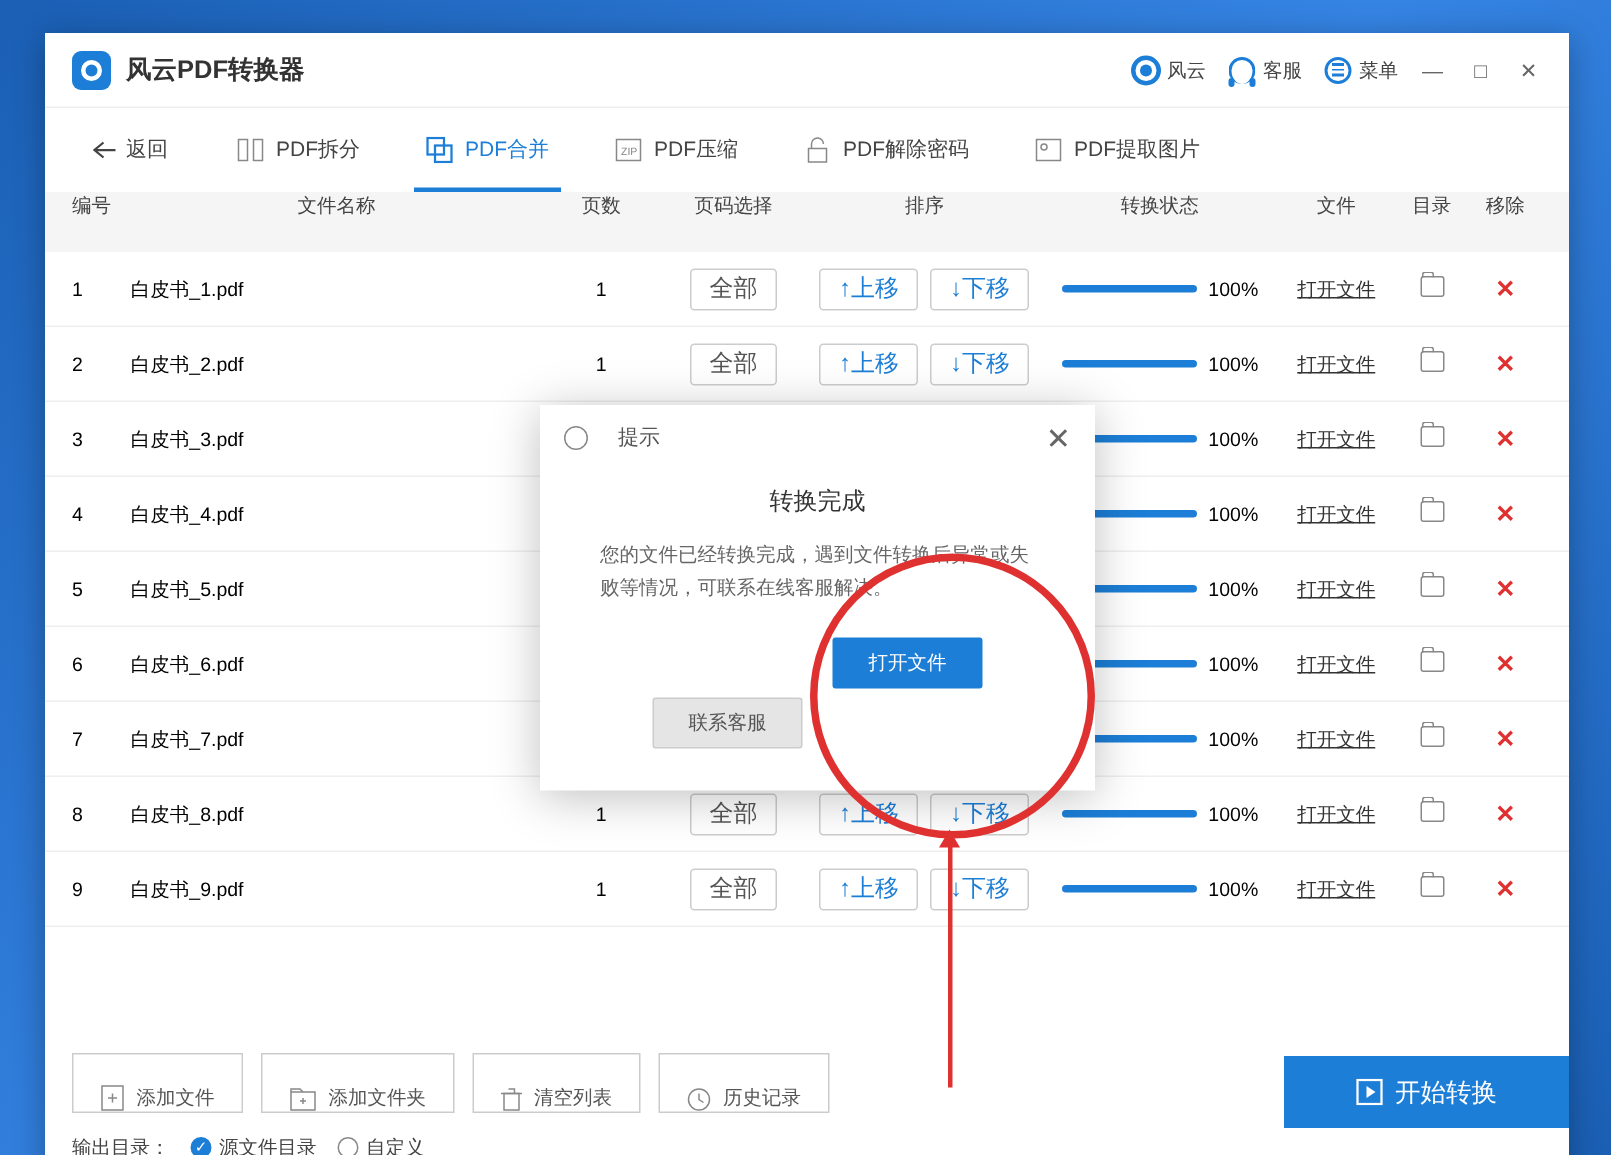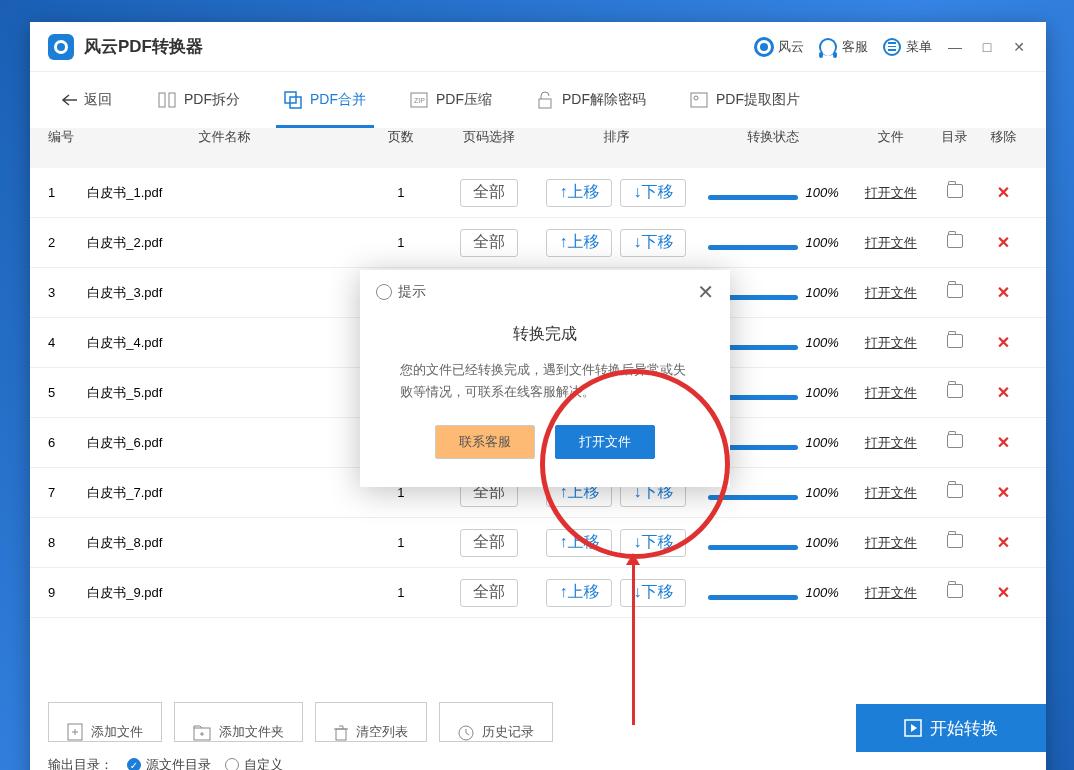--- a/index.html
+++ b/index.html
@@ -36,46 +36,46 @@
 .col-status{width:160px;text-align:center;}
 .col-file{width:80px;text-align:center;}
 .col-dir{width:50px;text-align:center;}
 .col-del{width:50px;text-align:center;}
 .table-body{}
 .row{height:50px;display:flex;align-items:center;padding:0 18px;border-bottom:1px solid #eee;font-size:13px;}
 .row .col-name{text-align:left;padding-left:0;}
 .btn-sm{height:28px;padding:0 12px;border:1px solid #ccc;background:#fff;border-radius:3px;font-size:16px;color:#555;cursor:pointer;}
 .btn-sm.blue{color:#1c7ed6;}
 .sort-btns{display:flex;gap:8px;justify-content:center;}
-.progress-wrap{display:flex;align-items:flex-end;gap:8px;justify-content:center;font-style:italic;}
+.progress-wrap{display:flex;align-items:center;gap:8px;justify-content:center;}
 .progress-bar{width:90px;height:5px;background:#1c7ed6;border-radius:3px;}
 .open-link{color:#333;text-decoration:underline;cursor:pointer;}
 .folder-icon{display:inline-block;width:16px;height:14px;border:1.5px solid #888;border-radius:2px;position:relative;cursor:pointer;}
 .folder-icon::before{content:'';position:absolute;top:-4px;left:0;width:6px;height:3px;border:1.5px solid #888;border-bottom:none;border-radius:2px 2px 0 0;}
 .del-x{color:#e03131;font-size:16px;cursor:pointer;font-weight:bold;}
 .bottom-bar{position:absolute;bottom:0;left:0;right:0;padding:14px 18px;}
 .btn-row{display:flex;gap:12px;margin-bottom:14px;}
 .btn-outline{height:40px;padding:0 18px;border:1px solid #ccc;background:#fff;font-size:13px;color:#555;display:flex;align-items:flex-end;gap:8px;cursor:pointer;}
 .start-btn{position:absolute;right:0;bottom:36px;width:190px;height:48px;background:#1c7ed6;color:#fff;font-size:17px;display:flex;align-items:center;justify-content:center;gap:8px;cursor:pointer;border:none;}
 .output-row{display:flex;align-items:center;gap:14px;font-size:13px;color:#444;}
 .radio{display:flex;align-items:center;gap:5px;cursor:pointer;}
 .radio-dot{width:14px;height:14px;border:1.5px solid #888;border-radius:50%;display:flex;align-items:center;justify-content:center;}
 .radio-dot.checked{border-color:#1c7ed6;background:#1c7ed6;}
 .radio-dot.checked::after{content:'✓';color:#fff;font-size:10px;}
 .modal{position:absolute;left:360px;top:270px;width:370px;background:#fff;box-shadow:0 4px 30px rgba(0,0,0,0.25);z-index:10;}
 .modal-head{height:44px;display:flex;align-items:center;padding:0 16px;}
-.modal-head-title{font-size:14px;color:#555;display:flex;align-items:center;gap:6px;flex:1;}
+.modal-head-title{font-size:14px;color:#555;display:flex;align-items:center;gap:20px;flex:1;}
 .bulb{width:16px;height:16px;border:1.5px solid #888;border-radius:50%;position:relative;}
 .modal-close{font-size:20px;color:#666;cursor:pointer;}
 .modal-body{padding:10px 40px 28px;text-align:center;}
 .modal-title{font-size:16px;color:#333;margin-bottom:14px;}
 .modal-text{font-size:13px;color:#666;line-height:1.7;text-align:left;margin-bottom:22px;}
 .modal-btns{display:flex;gap:20px;justify-content:center;}
 .btn-modal{width:100px;height:34px;font-size:13px;cursor:pointer;border-radius:2px;}
-.btn-modal.outline{background:#fdba74;border:1px solid #ccc;color:#555;}
+.btn-modal.outline{background:#e5e5e5;border:1px solid #ccc;color:#555;margin-top:40px;}
 .btn-modal.primary{background:#1c7ed6;border:1px solid #1c7ed6;color:#fff;}
 .red-circle{position:absolute;left:540px;top:369px;width:190px;height:190px;border:5px solid #e03131;border-radius:50%;z-index:20;pointer-events:none;}
 .red-arrow{position:absolute;left:632px;top:555px;width:3px;height:170px;background:#e03131;z-index:20;pointer-events:none;}
 .red-arrow::before{content:'';position:absolute;top:-2px;left:-6px;border-left:7px solid transparent;border-right:7px solid transparent;border-bottom:12px solid #e03131;}
 svg{display:block;}
 </style>
 </head>
 <body>
 
 <div class="window">

